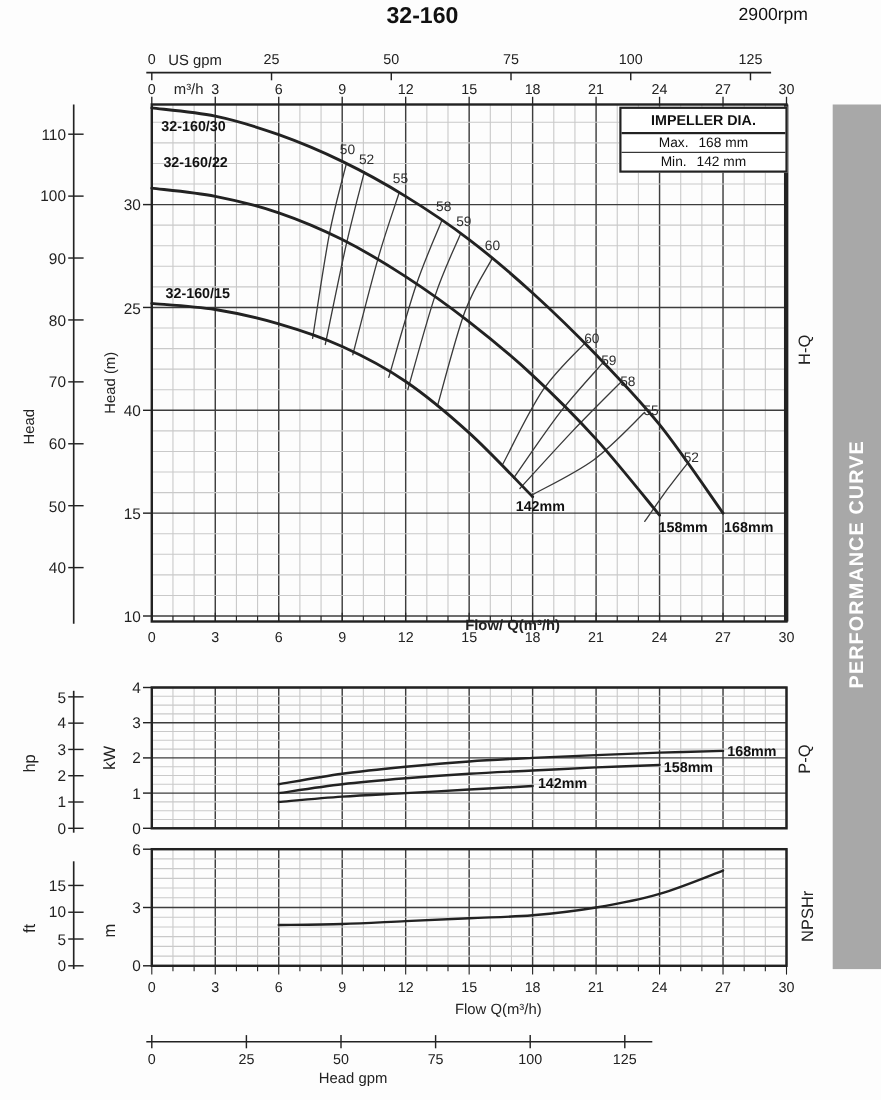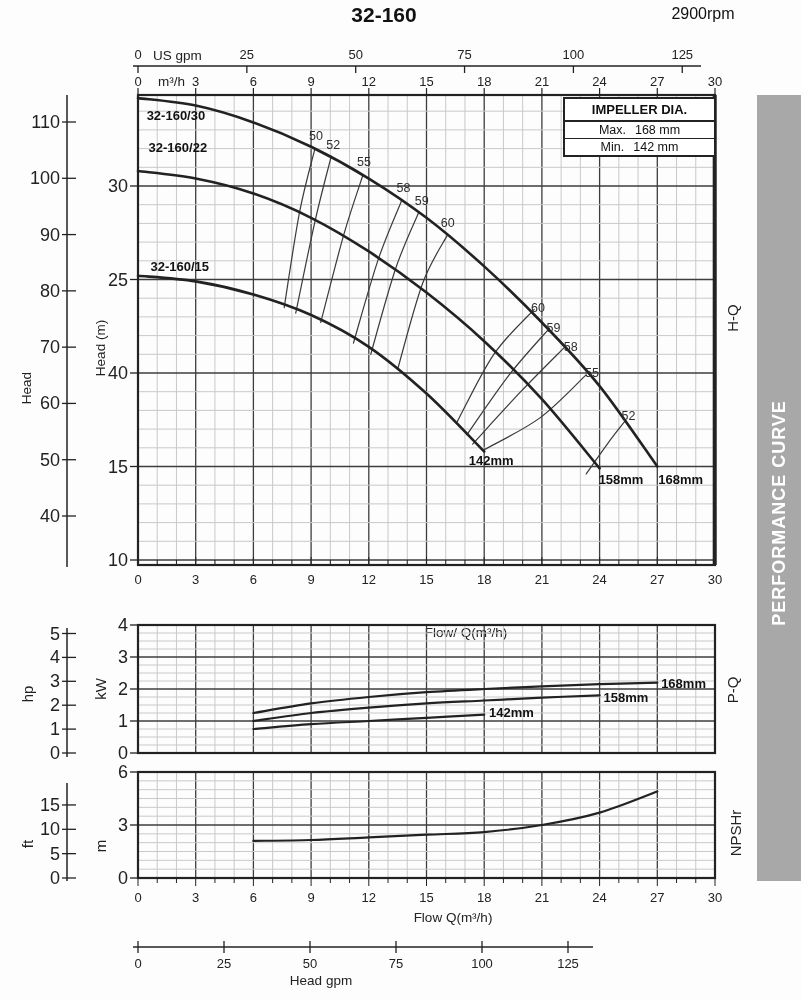--- a/index.html
+++ b/index.html
@@ -4,21 +4,21 @@
 <style>
   html,body{margin:0;padding:0;background:#fff;}
   .page{position:relative;width:801px;height:1000px;background:#fdfdfd;
         font-family:"Liberation Sans",sans-serif;color:#1a1a1a;overflow:hidden;}
   .abs{position:absolute;white-space:nowrap;}
   .t-center{transform:translate(-50%,-50%);}
   .t-right{transform:translate(-100%,-50%);}
   .t-left{transform:translate(0,-50%);}
   .rot{transform:translate(-50%,-50%) rotate(-90deg);}
   .tick{font-size:13px;color:#222;}
-  .tick-big{font-size:18px;color:#222;}
+  .tick-big{font-size:14px;color:#222;}
   .axis-title{font-size:13.5px;color:#222;}
   .axis-title-big{font-size:15px;color:#222;}
   .curve-label{font-size:13px;font-weight:bold;color:#111;}
   .eff-label{font-size:12.5px;color:#2e2e2e;}
   .page-title{font-size:21px;font-weight:bold;color:#111;}
   .rpm-label{font-size:16px;color:#111;}
   .section-label{font-size:15px;color:#222;}
   #chart-svg{position:absolute;left:0;top:0;z-index:1;}
   #labels{position:absolute;left:0;top:0;width:801px;height:1000px;z-index:2;pointer-events:none;}
   .banner{position:absolute;left:757px;top:95px;width:44px;height:786px;z-index:3;}
@@ -36,21 +36,21 @@
 
 <div class="page">
 
   <div class="abs page-title t-center" style="left:384px;top:15px;">32-160</div>
   <div class="abs rpm-label t-center" style="left:703px;top:14px;">2900rpm</div>
 
   <div class="abs axis-title t-left" style="left:153px;top:55px;">US gpm</div>
   <div class="abs axis-title t-left" style="left:158px;top:81px;">m³/h</div>
   <div class="abs axis-title rot" style="left:26px;top:388px;">Head</div>
   <div class="abs axis-title rot" style="left:100px;top:348px;">Head (m)</div>
-  <div class="abs axis-title t-center" style="left:466px;top:632px;">Flow/ Q(m³/h)</div>
+  <div class="abs axis-title t-center" style="left:466px;top:568px;font-weight:bold;">Flow/ Q(m³/h)</div>
   <div class="abs axis-title-big rot" style="left:27px;top:694px;">hp</div>
   <div class="abs axis-title-big rot" style="left:100px;top:689px;">kW</div>
   <div class="abs axis-title-big rot" style="left:27px;top:844px;">ft</div>
   <div class="abs axis-title-big rot" style="left:100px;top:846px;">m</div>
   <div class="abs axis-title t-center" style="left:453px;top:917px;">Flow   Q(m³/h)</div>
   <div class="abs axis-title t-center" style="left:321px;top:980px;">Head gpm</div>
 
   <div class="abs section-label rot" style="left:732px;top:318px;">H-Q</div>
   <div class="abs section-label rot" style="left:732px;top:690px;">P-Q</div>
   <div class="abs section-label rot" style="left:735px;top:833px;">NPSHr</div>

